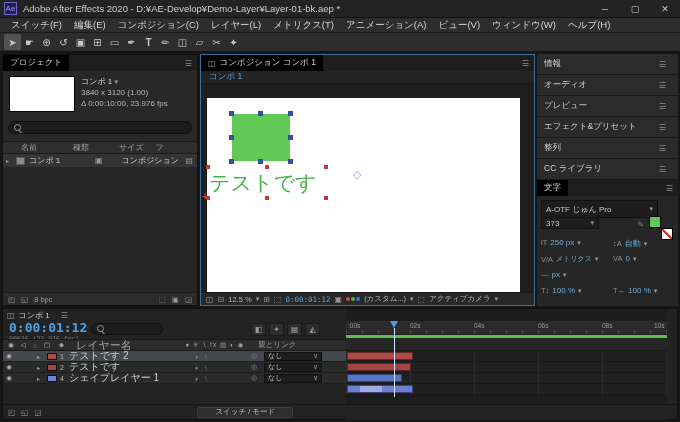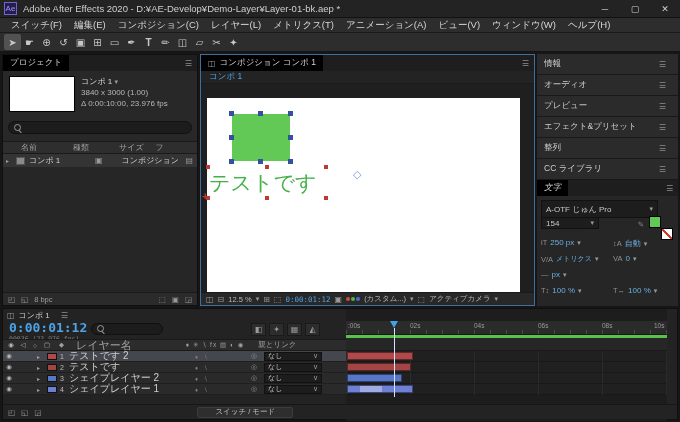--- a/index.html
+++ b/index.html
@@ -64,21 +64,21 @@
   .anchor-cross{position:absolute;left:-7px;bottom:-5px;color:#c0392f;font-size:11px;font-weight:bold;}
   .pin-diamond{position:absolute;left:146px;top:70px;color:#7b99d8;font-size:11px;}
   .comp-bottom{position:absolute;left:0;right:0;bottom:0;height:13px;background:#282828;border-top:1px solid #1a1a1a;display:flex;align-items:center;gap:4px;padding:0 5px;font-size:7.5px;color:#b8b8b8;white-space:nowrap;overflow:hidden;}
   .mini-icon{font-size:8px;color:#9a9a9a;}
   .rgb-dots{display:flex;gap:1px;align-items:center;}
   .dot{width:4px;height:4px;border-radius:50%;display:inline-block;}
 
   
   .rightcol{left:537px;top:54px;width:141px;height:252px;background:#1e1e1e;border:none;}
   .rp-header{height:21px;background:#2b2b2b;border-bottom:1px solid #191919;display:flex;align-items:center;padding:0 7px;font-size:8.5px;color:#cfcfcf;}
-  .char-tabbar{height:16px;background:#1e1e1e;display:flex;align-items:center;font-style:italic;}
+  .char-tabbar{height:16px;background:#1e1e1e;display:flex;align-items:center;}
   .char-content{position:absolute;left:0;right:0;top:142px;bottom:0;background:#262626;}
   .dd{background:#1d1d1d;border:1px solid #111;display:flex;align-items:center;justify-content:space-between;padding:0 4px;font-size:8px;color:#c8c8c8;}
   .char-row{position:absolute;display:flex;align-items:center;gap:3px;font-size:8px;}
   .cicon{color:#8f8f8f;font-size:7.5px;}
   .cval{color:#6aaede;}
   .char-swatches{position:absolute;right:5px;top:20px;width:24px;height:24px;}
   .fillsw{position:absolute;left:0;top:0;width:12px;height:12px;border:1px solid #000;}
   .strokesw{position:absolute;right:0;bottom:0;width:12px;height:12px;background:#fff;border:1px solid #000;
     background-image:linear-gradient(45deg,transparent 42%,#d03a30 42%,#d03a30 58%,transparent 58%);}
 
@@ -166,21 +166,21 @@
   <div class="panel project">
     <div class="tabbar">
       <span class="tab">
           <span>プロジェクト</span>
         </span>
       <span class="pm">☰</span>
     </div>
     <div class="proj-thumb"></div>
     <div class="proj-info">
       <div><span class="nm">コンポ 1</span> <span class="caret">▾</span></div>
-      <div>3840 x 3000 (1.00)</div>
+      <div>3840 x 3120 (1.00)</div>
       <div>Δ 0:00:10:00, 23.976 fps</div>
     </div>
     <div class="search-field">
       <span class="mag"></span>
     </div>
     <div class="proj-cols">
       <span style="margin-left:18px">名前</span>
       <span style="margin-left:36px">種類</span>
       <span style="margin-left:30px">サイズ</span>
       <span style="margin-left:12px">フ</span>
@@ -293,21 +293,21 @@
           <span>文字</span>
         </span>
       <span class="pm">☰</span>
     </div>
     <div class="char-content">
       <div class="dd" style="position:absolute;left:4px;right:20px;top:4px;height:18px">
         <span>A-OTF じゅん Pro</span>
         <span class="caret">▾</span>
       </div>
       <div class="dd" style="position:absolute;left:4px;top:21px;width:58px;height:12px">
-        <span>154</span>
+        <span>373</span>
         <span class="caret">▾</span>
       </div>
       <span class="cicon" style="position:absolute;right:34px;top:24px">✎</span>
       <div class="char-swatches">
         <span class="strokesw"></span>
         <span class="fillsw" style="background-color: rgb(99, 201, 86);"></span>
       </div>
       <div class="char-row" style="left:4px;top:42px">
         <span class="cicon">iT</span>
         <span class="cval">250 px</span>
@@ -401,34 +401,20 @@
         <span class="cell-at">◎</span>
         <span class="pdd">
             <span>なし</span>
             <span class="caret">∨</span>
           </span>
       </div>
       <div class="tl-row">
         <span class="cell-eye">◉</span>
         <span class="cell-sp"></span>
         <span class="cell-ch">▸</span>
-        <span class="lchip" style="background-color: rgb(88, 118, 200);"></span>
-        <span class="cell-num">3</span>
-        <span class="cell-name">シェイプレイヤー 2</span>
-        <span class="cell-sw">♦ ∖</span>
-        <span class="cell-at">◎</span>
-        <span class="pdd">
-            <span>なし</span>
-            <span class="caret">∨</span>
-          </span>
-      </div>
-      <div class="tl-row">
-        <span class="cell-eye">◉</span>
-        <span class="cell-sp"></span>
-        <span class="cell-ch">▸</span>
         <span class="lchip" style="background-color: rgb(110, 127, 214);"></span>
         <span class="cell-num">4</span>
         <span class="cell-name">シェイプレイヤー 1</span>
         <span class="cell-sw">♦ ∖</span>
         <span class="cell-at">◎</span>
         <span class="pdd">
             <span>なし</span>
             <span class="caret">∨</span>
           </span>
       </div>

